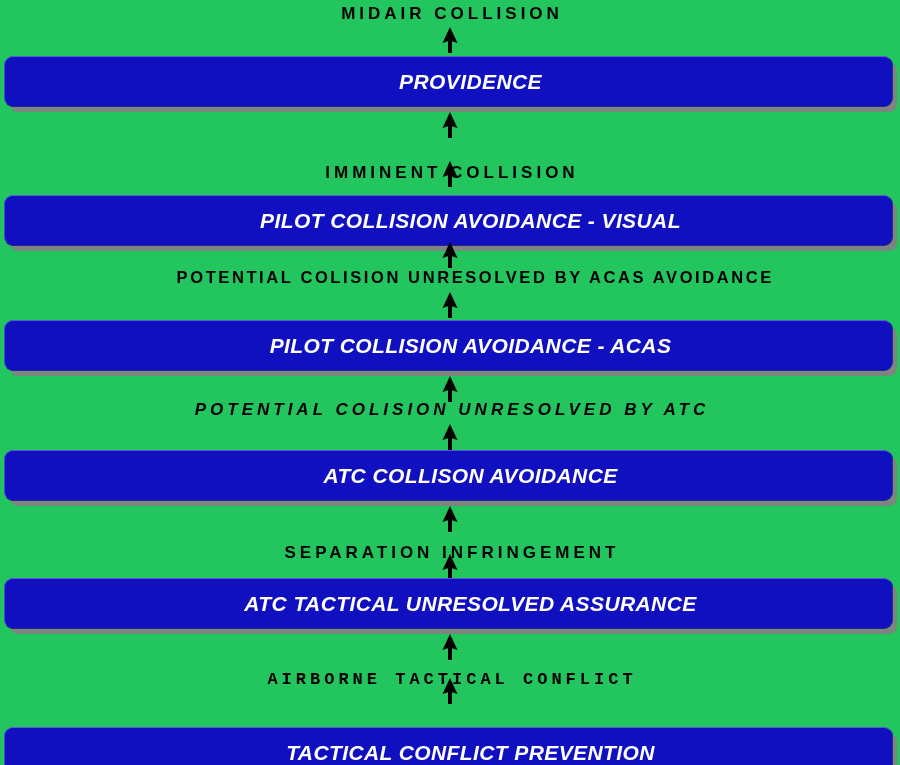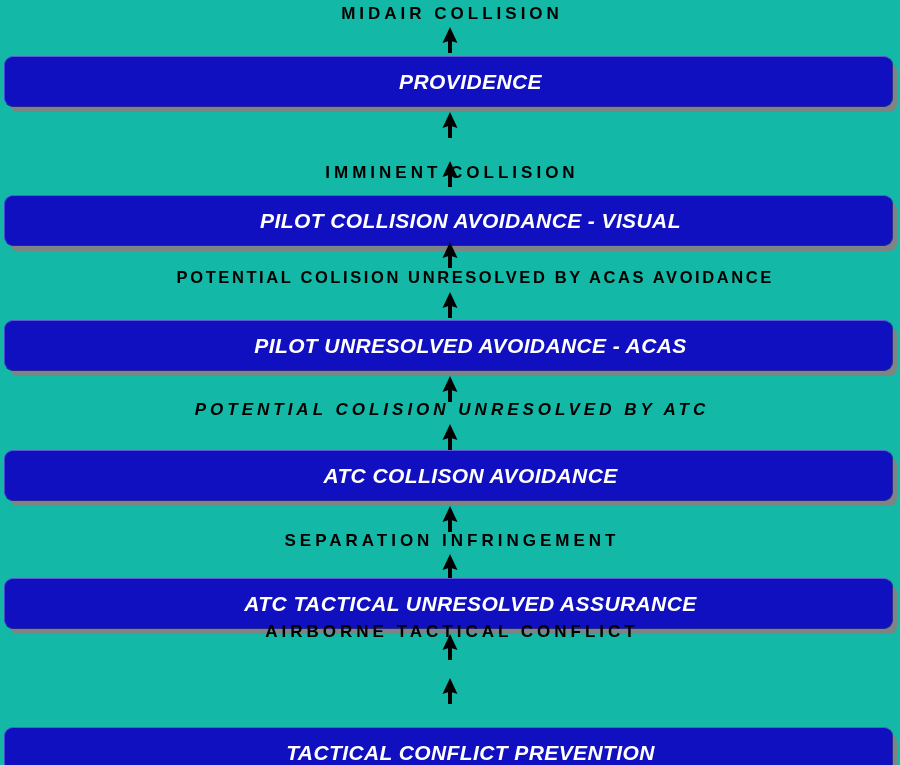--- a/index.html
+++ b/index.html
@@ -12,21 +12,21 @@
     width: 900px;
     height: 765px;
     font-family: "Liberation Sans", sans-serif;
     overflow: hidden;
   }
 
   #diagram {
     position: relative;
     width: 900px;
     height: 765px;
-    background: #14b8a6;
+    background: #22c55e;
   }
 
   
   .stage-label {
     position: absolute;
     left: 0;
     width: 900px;
     text-align: center;
     color: #000000;
     font-family: "Liberation Sans", sans-serif;
@@ -127,21 +127,21 @@
 
   <div class="stage-label wide" style="top:267px;margin-left:24px;">POTENTIAL COLISION UNRESOLVED BY ACAS AVOIDANCE</div>
 
   <div class="arrow" style="left:450px; top:292px;">
     <svg width="18" height="26" viewBox="0 0 18 26">
       <polygon points="9,0 16.5,16 11,14.2 11,26 7,26 7,14.2 1.5,16" fill="#000000"></polygon>
     </svg>
   </div>
 
   <div class="barrier" style="top:320px;">
-    <span class="barrier-label">PILOT UNRESOLVED AVOIDANCE - ACAS</span>
+    <span class="barrier-label">PILOT COLLISION AVOIDANCE - ACAS</span>
   </div>
 
   <div class="arrow" style="left:450px; top:376px;">
     <svg width="18" height="26" viewBox="0 0 18 26">
       <polygon points="9,0 16.5,16 11,14.2 11,26 7,26 7,14.2 1.5,16" fill="#000000"></polygon>
     </svg>
   </div>
 
   <div class="stage-label" style="top:400px;font-style:italic;">POTENTIAL COLISION UNRESOLVED BY ATC</div>
 
@@ -154,39 +154,39 @@
   <div class="barrier" style="top:450px;">
     <span class="barrier-label">ATC COLLISON AVOIDANCE</span>
   </div>
 
   <div class="arrow" style="left:450px; top:506px;">
     <svg width="18" height="26" viewBox="0 0 18 26">
       <polygon points="9,0 16.5,16 11,14.2 11,26 7,26 7,14.2 1.5,16" fill="#000000"></polygon>
     </svg>
   </div>
 
-  <div class="stage-label" style="top:531px;">SEPARATION INFRINGEMENT</div>
+  <div class="stage-label" style="top:543px;">SEPARATION INFRINGEMENT</div>
 
   <div class="arrow" style="left:450px; top:554px;">
     <svg width="18" height="26" viewBox="0 0 18 26">
       <polygon points="9,0 16.5,16 11,14.2 11,26 7,26 7,14.2 1.5,16" fill="#000000"></polygon>
     </svg>
   </div>
 
   <div class="barrier" style="top:578px;">
     <span class="barrier-label">ATC TACTICAL UNRESOLVED ASSURANCE</span>
   </div>
 
   <div class="arrow" style="left:450px; top:634px;">
     <svg width="18" height="26" viewBox="0 0 18 26">
       <polygon points="9,0 16.5,16 11,14.2 11,26 7,26 7,14.2 1.5,16" fill="#000000"></polygon>
     </svg>
   </div>
 
-  <div class="stage-label" style="top:622px;">AIRBORNE TACTICAL CONFLICT</div>
+  <div class="stage-label" style="top:670px;font-family:Liberation Mono, monospace;">AIRBORNE TACTICAL CONFLICT</div>
 
   <div class="arrow" style="left:450px; top:678px;">
     <svg width="18" height="26" viewBox="0 0 18 26">
       <polygon points="9,0 16.5,16 11,14.2 11,26 7,26 7,14.2 1.5,16" fill="#000000"></polygon>
     </svg>
   </div>
 
   <div class="barrier" style="top:727px;">
     <span class="barrier-label">TACTICAL CONFLICT PREVENTION</span>
   </div>

